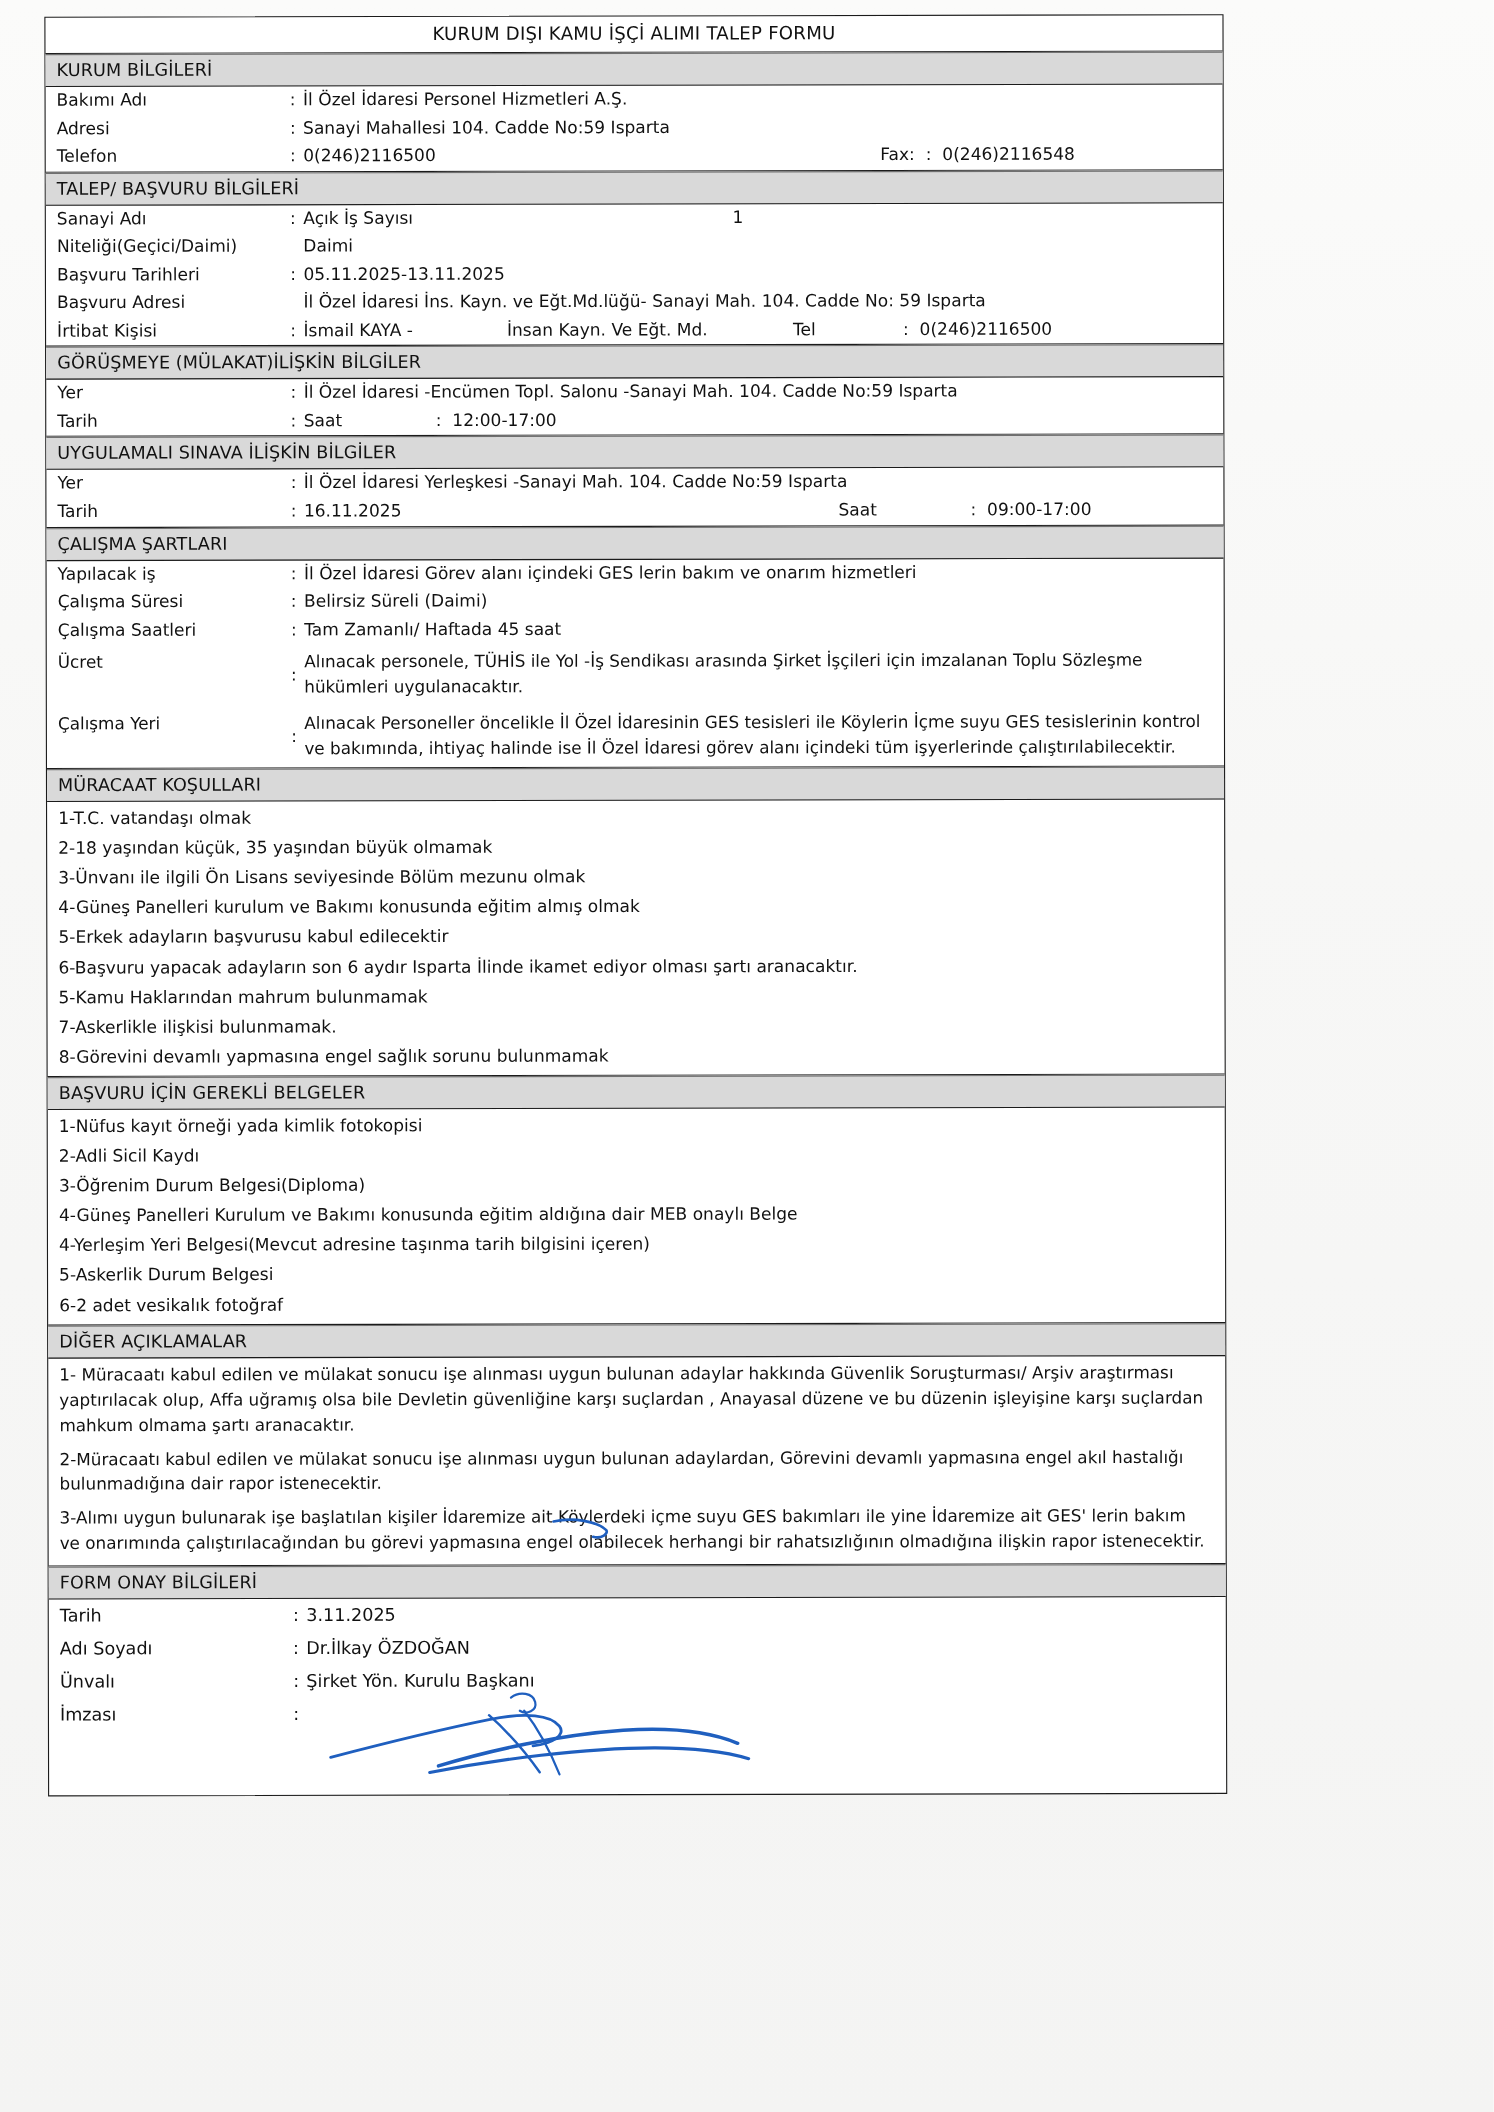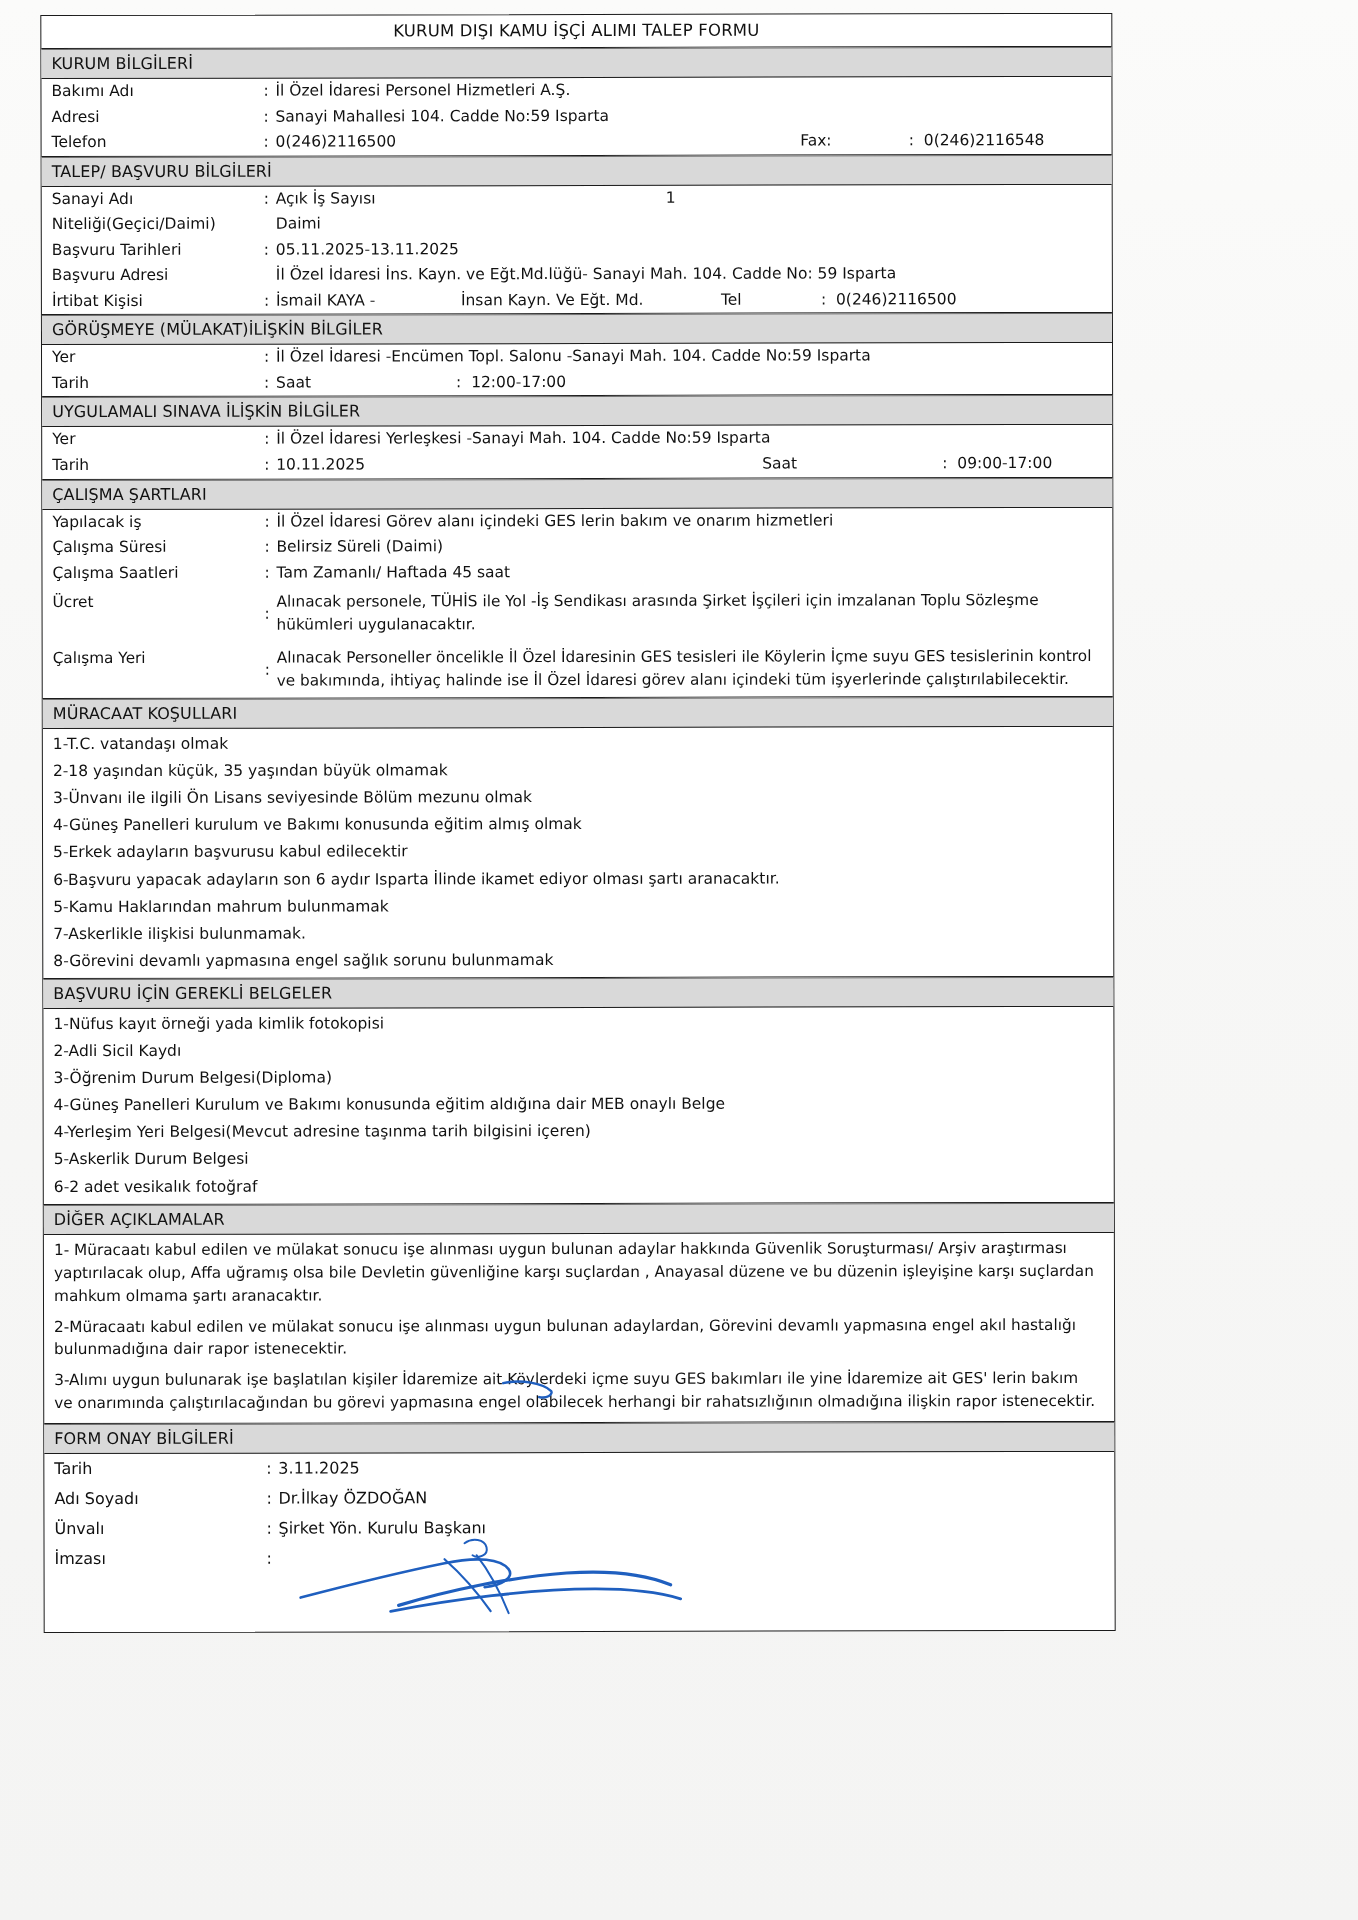--- a/index.html
+++ b/index.html
@@ -73,21 +73,21 @@
     flex: 1 1 auto;
     padding-right: 10px;
   }
   .inline-right {
     display: flex;
     flex: 1 1 auto;
     align-items: flex-start;
   }
   .seg-main { flex: 1 1 auto; }
   .seg-lbl { flex: 0 0 auto; padding-right: 10px; }
-  .seg-val { flex: 0 0 auto; text-align: center; }
+  .seg-val { flex: 0 0 auto; }
   .list {
     border-bottom: 1.5px solid #1b1b1b;
     padding: 2px 0 3px 0;
   }
   .list-item {
     font-size: 15.5px;
     line-height: 1.62;
     padding: 1px 12px 1px 10px;
   }
   .para-block {
@@ -225,21 +225,21 @@
     <div class="rows">
       <div class="row">
         <div class="lbl">Yer</div>
         <div class="colon">:</div>
         <div class="val">İl Özel İdaresi Yerleşkesi -Sanayi Mah. 104. Cadde No:59 Isparta</div>
       </div>
       <div class="row">
         <div class="lbl">Tarih</div>
         <div class="colon">:</div>
         <div class="inline-right">
-          <div class="seg-main">10.11.2025</div>
+          <div class="seg-main">16.11.2025</div>
           <div class="seg-lbl" style="width:110px">Saat</div>
           <div class="seg-val" style="width:230px">:&nbsp; <span>09:00-17:00</span></div>
         </div>
       </div>
     </div>
 
     <div class="band">ÇALIŞMA ŞARTLARI</div>
     <div class="rows">
       <div class="row">
         <div class="lbl">Yapılacak iş</div>

